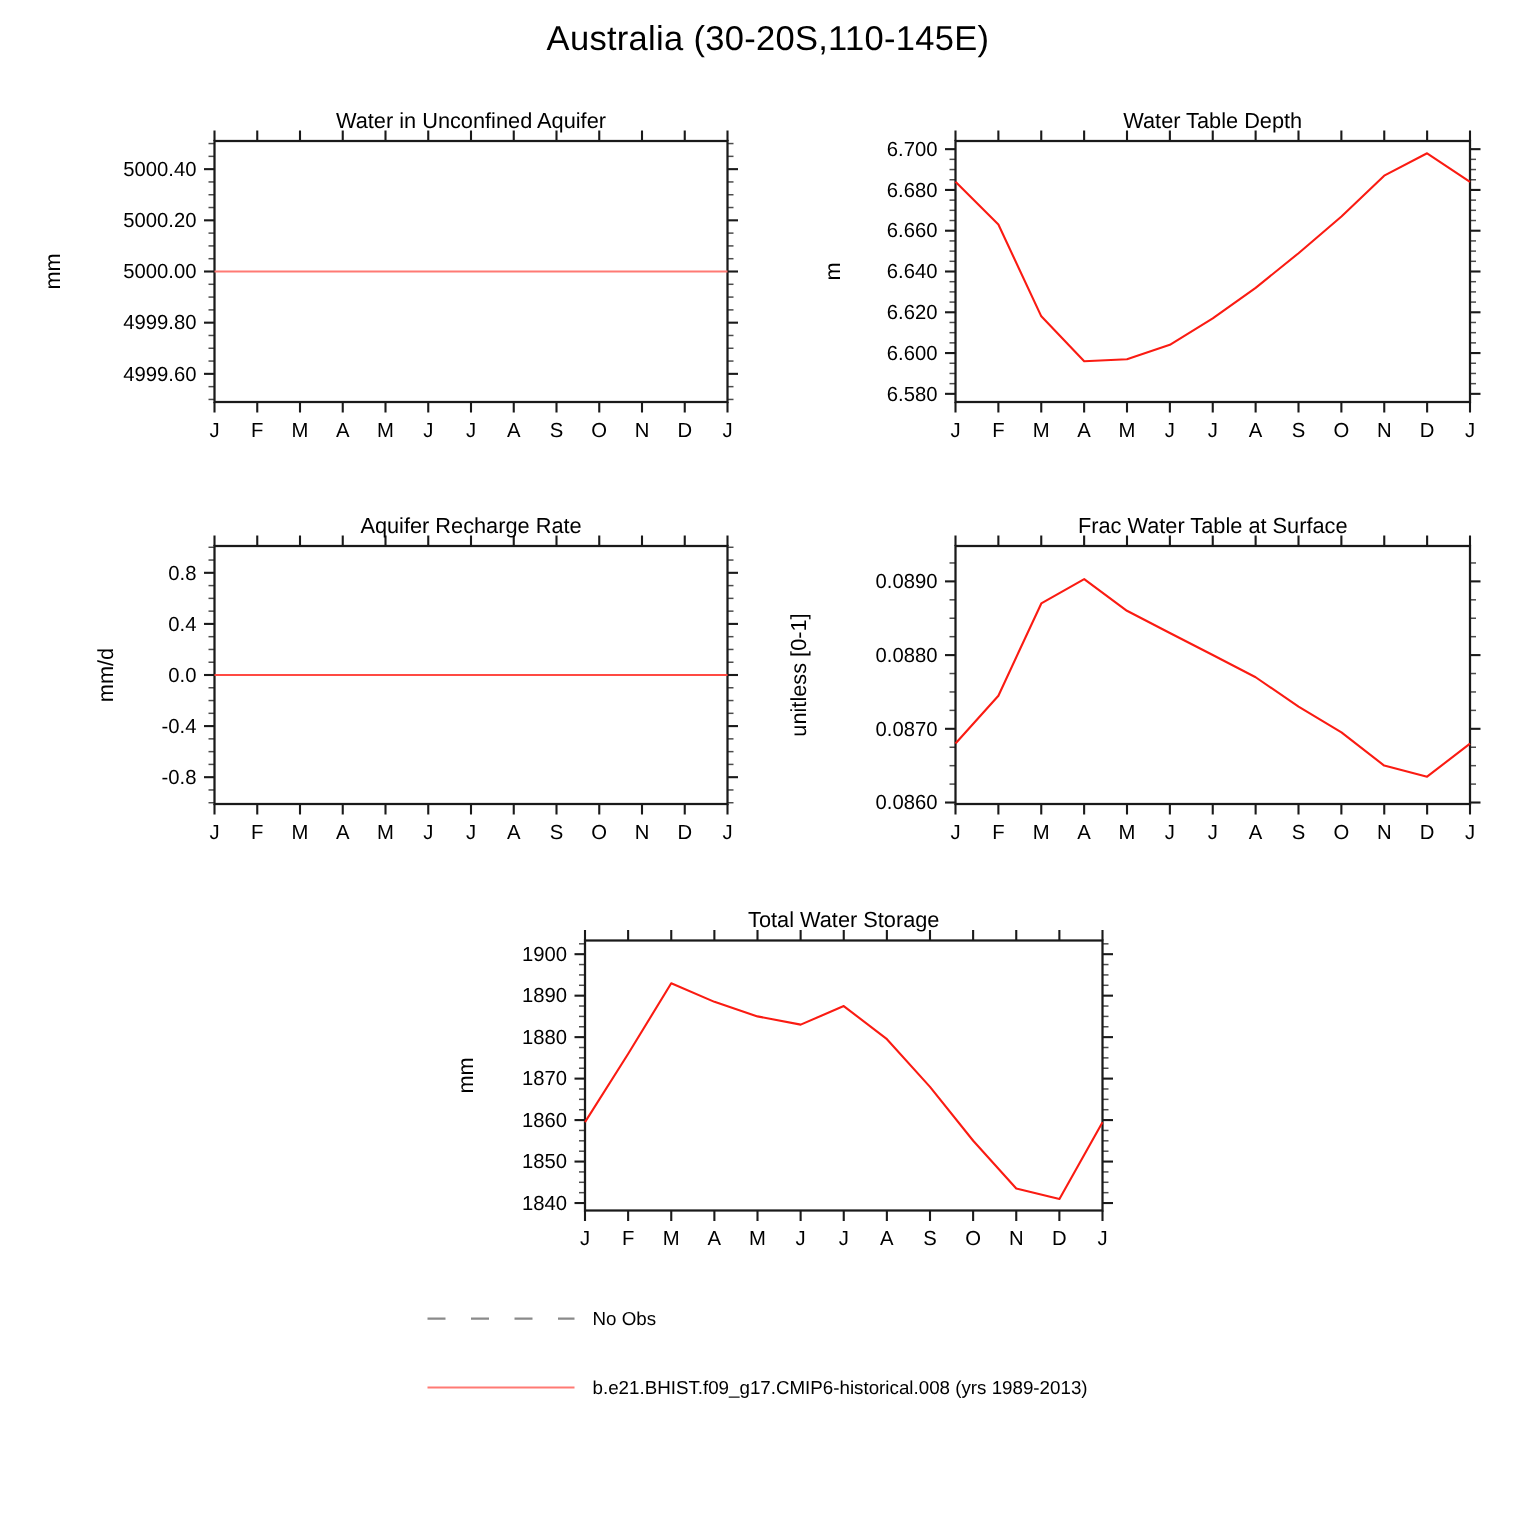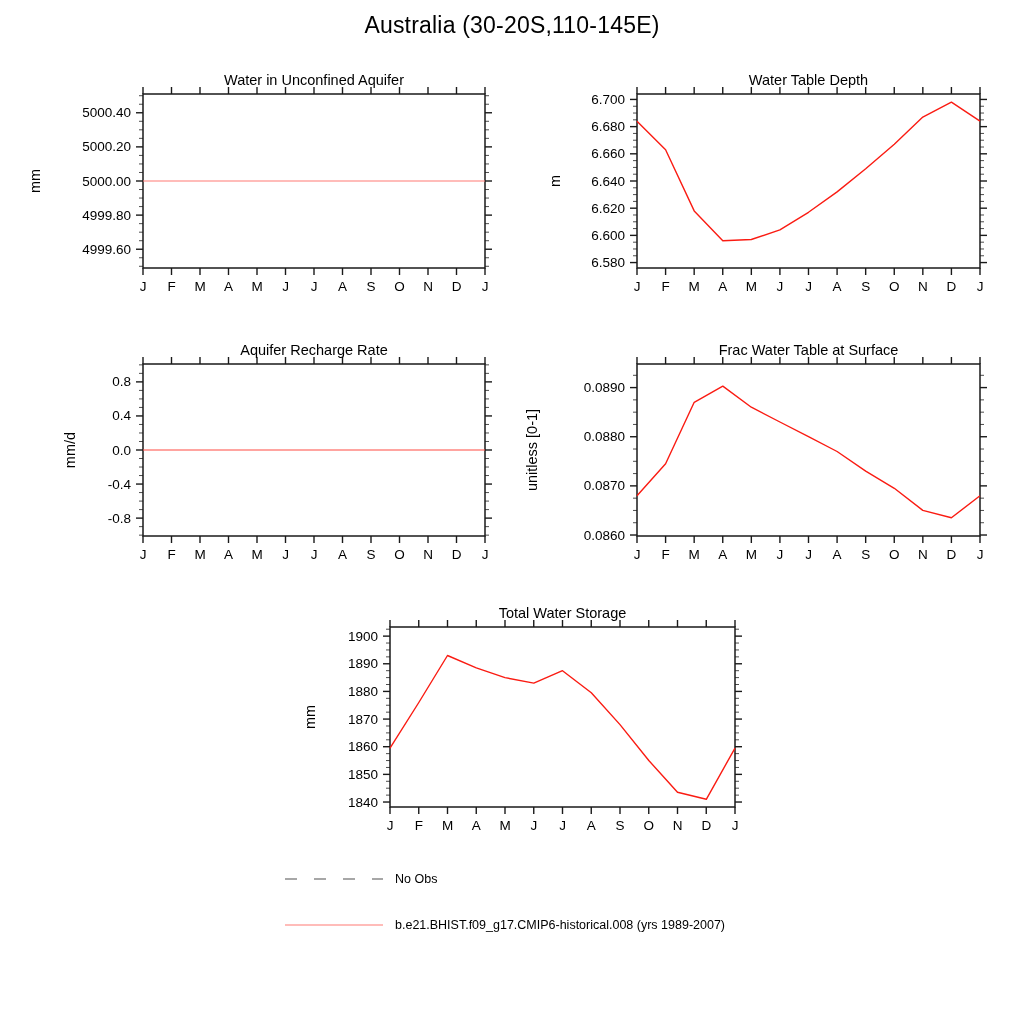--- a/index.html
+++ b/index.html
@@ -493,15 +493,15 @@
     <svg class="legend-swatch" width="102" height="14">
       <line x1="2" y1="7" x2="100" y2="7" stroke-width="1.5" stroke="#8a8a8a" stroke-dasharray="12 17"></line>
     </svg>
     <span class="legend-label">No Obs</span>
   </div>
 
   <div class="legend-row" id="legend-row-1">
     <svg class="legend-swatch" width="102" height="14">
       <line x1="2" y1="7" x2="100" y2="7" stroke-width="1.2" stroke="#ff7a74"></line>
     </svg>
-    <span class="legend-label">b.e21.BHIST.f09_g17.CMIP6-historical.008 (yrs 1989-2007)</span>
+    <span class="legend-label">b.e21.BHIST.f09_g17.CMIP6-historical.008 (yrs 1989-2013)</span>
   </div>
 </div>
 
 </body></html>

